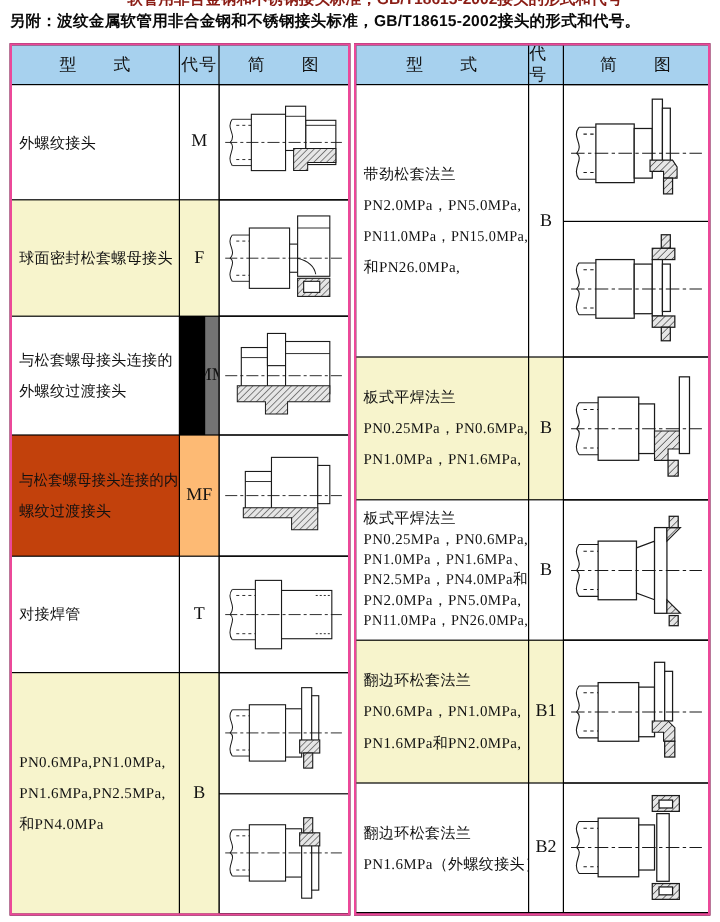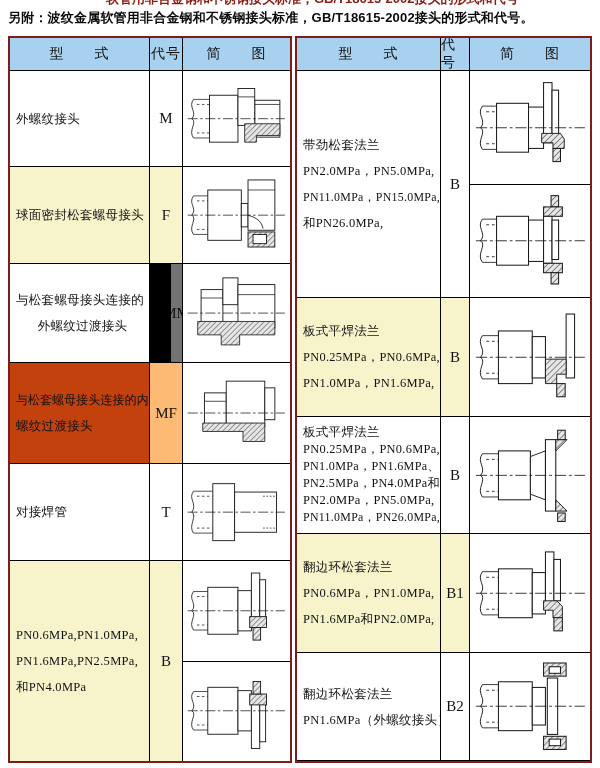--- a/index.html
+++ b/index.html
@@ -4,21 +4,21 @@
 <style>
   html,body{margin:0;padding:0;background:#ffffff;}
   #page{position:relative;width:600px;height:768px;background:#ffffff;overflow:hidden;
         font-family:"Liberation Serif",serif;color:#111;}
   #clip-strip{position:absolute;left:106px;top:0;height:5px;overflow:hidden;
               font-family:"Liberation Sans",sans-serif;font-weight:bold;font-size:13px;white-space:nowrap;}
   #clip-strip span{display:block;margin-top:-10px;}
   #title{position:absolute;left:8px;top:9px;font-family:"Liberation Sans",sans-serif;
          font-weight:bold;font-size:13px;letter-spacing:0.2px;white-space:nowrap;color:#0a0a0a;}
   #tables{position:absolute;left:8px;top:36px;display:flex;gap:3px;}
-  .tbl{display:grid;gap:1px;background:#000;border:2px solid #7f1d1d;}
+  .tbl{display:grid;gap:1px;background:#000;border:2px solid #ec4899;}
   .cell{overflow:hidden;background:#fff;}
   .hdr{display:flex;align-items:center;justify-content:center;font-size:14px;letter-spacing:1px;}
   .name-cell{display:flex;flex-direction:column;justify-content:center;padding-left:6px;
              font-size:12.5px;letter-spacing:0.3px;}
   .name-cell div{white-space:nowrap;transform-origin:left center;}
   .code-cell{display:flex;align-items:center;justify-content:center;font-size:15px;}
   .diag-cell{display:grid;gap:1px;background:#000;}
   .diag-sub{background:#fff;display:flex;align-items:center;justify-content:center;overflow:hidden;}
   svg.fig{width:94%;height:92%;}
 </style>
@@ -91,21 +91,21 @@
               <line x1="74" y1="20" x2="106" y2="20" stroke="#1a1a1a" stroke-width="0.9"></line>
               <path d="M 74 50 Q 90 54 92 66" fill="none" stroke="#1a1a1a" stroke-width="1"></path>
               <rect x="74" y="70" width="32" height="18" fill="url(#hatch)" stroke="#1a1a1a" stroke-width="1.1"></rect>
               <rect x="80" y="73" width="16" height="11" fill="#fff" stroke="#1a1a1a" stroke-width="1.1"></rect>
               <line x1="2" y1="50" x2="118" y2="50" stroke="#1a1a1a" stroke-width="0.9" stroke-dasharray="12 3 3 3"></line>
             </svg>
           </div>
         </div>
         <div class="cell name-cell" style="background: rgb(255, 255, 255);">
           <div style="line-height: 26px;">与松套螺母接头连接的</div>
-          <div style="line-height: 26px; text-align: center;">外螺纹过渡接头</div>
+          <div style="line-height: 26px;">外螺纹过渡接头</div>
         </div>
         <div class="cell code-cell" style="background: #737373; margin-left: 21px;">
           <span>MM</span>
         </div>
         <div class="cell diag-cell" style="grid-template-rows: repeat(1, 1fr);">
           <div class="diag-sub" style="background: rgb(255, 255, 255);">
             <svg class="fig" viewBox="0 0 120 100" preserveAspectRatio="xMidYMid meet">
               <rect x="18" y="22" width="26" height="46" fill="#fff" stroke="#1a1a1a" stroke-width="1.1"></rect>
               <line x1="18" y1="32" x2="44" y2="32" stroke="#1a1a1a" stroke-width="0.9"></line>
               <rect x="44" y="8" width="18" height="32" fill="#fff" stroke="#1a1a1a" stroke-width="1.1"></rect>

